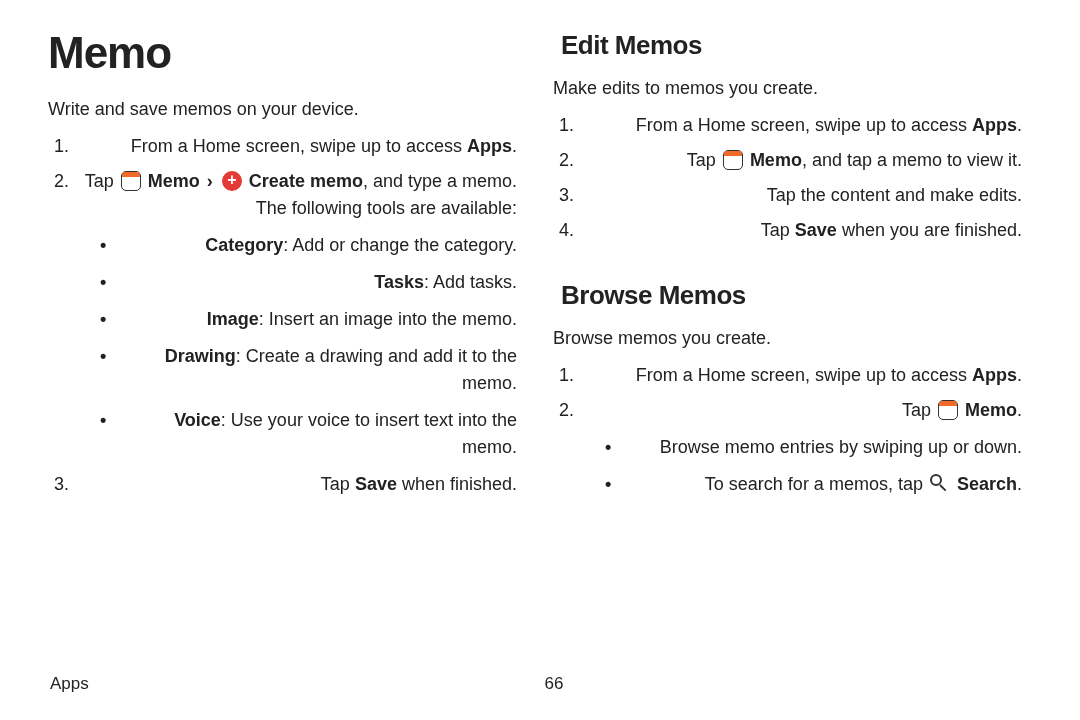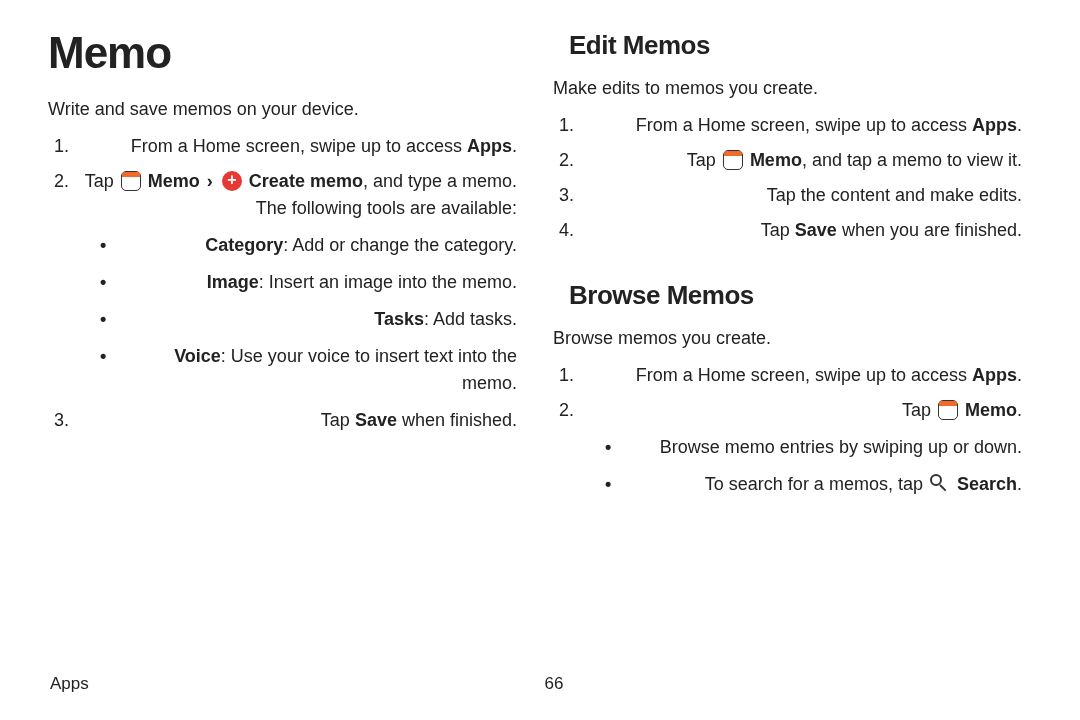--- a/index.html
+++ b/index.html
@@ -27,21 +27,21 @@
   }
   h1.title {
     font-size: 44px;
     font-weight: 900;
     margin: 0 0 10px 0;
     letter-spacing: -1px;
   }
   h2.subtitle {
     font-size: 26px;
     font-weight: 700;
-    margin: 6px 0 10px 16px;
+    margin: 6px 0 10px 8px;
     letter-spacing: -0.5px;
   }
   p.intro {
     margin: 4px 0 10px 0;
   }
   ol {
     padding-left: 26px;
     margin: 6px 0;
     text-align: right;
   }
@@ -159,22 +159,23 @@
         <span>From a Home screen, swipe up to access </span><span class="b">Apps</span><span>.</span>
       </li>
       <li>
         <span>Tap </span><span class="ico memo-icon"></span>
         <span class="b">Memo</span>
         <span class="chev">›</span>
         <span class="ico plus-icon"></span>
         <span class="b">Create memo</span><span>, and type a memo. The following tools are available:</span>
         <ul class="bullets">
           <li><span class="b">Category</span><span>: Add or change the category.</span></li>
+          <li><span class="b">Tasks</span><span>: Add tasks.</span></li>
           <li><span class="b">Image</span><span>: Insert an image into the memo.</span></li>
-          <li><span class="b">Tasks</span><span>: Add tasks.</span></li>
+          <li><span class="b">Drawing</span><span>: Create a drawing and add it to the memo.</span></li>
           <li><span class="b">Voice</span><span>: Use your voice to insert text into the memo.</span></li>
         </ul>
       </li>
       <li>
         <span>Tap </span><span class="b">Save</span><span> when finished.</span>
       </li>
     </ol>
   </div>
 
   <div class="col">

